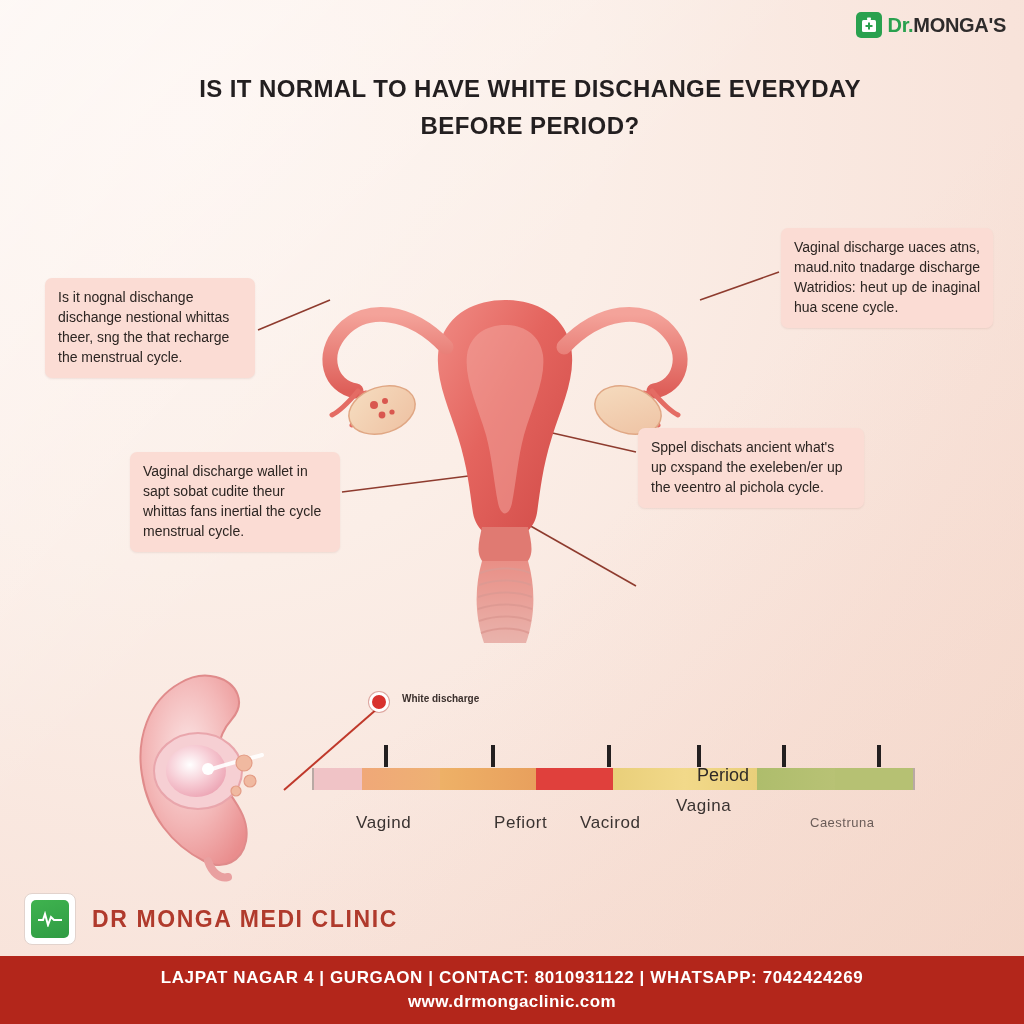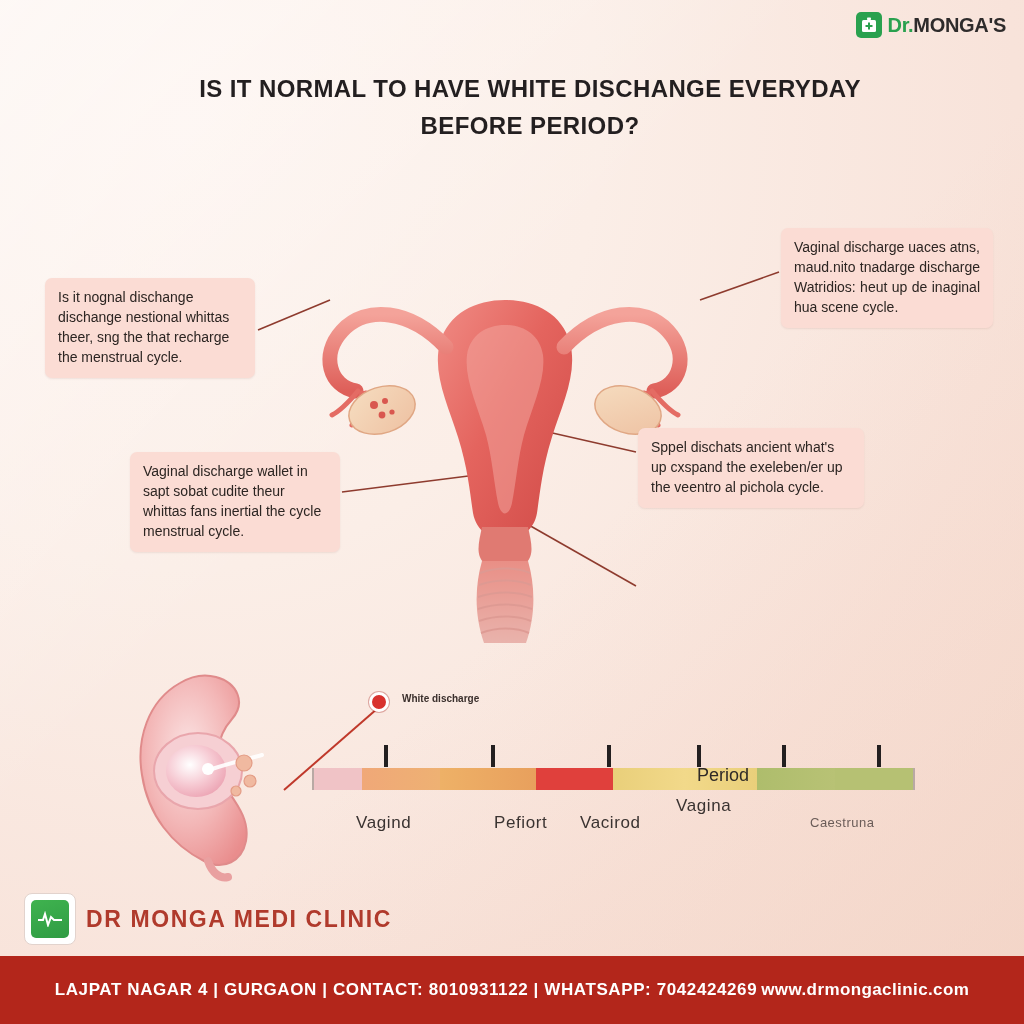--- a/index.html
+++ b/index.html
@@ -111,21 +111,21 @@
     font-size: 18px; color: #2f2a28; margin-top: 42px;
   }
   .caestruna-label {
     position: absolute; left: 810px; top: 815px;
     font-size: 13px; color: #6a5c58; letter-spacing: 0.5px;
   }
 
   
   .clinic {
     position: absolute; left: 24px; top: 893px;
-    display: flex; align-items: center; gap: 10px;
+    display: flex; align-items: center; gap: 16px;
   }
   .clinic-badge {
     width: 52px; height: 52px; border-radius: 8px;
     background: #ffffff; border: 1px solid #e2d3cd;
     display: flex; align-items: center; justify-content: center;
   }
   .clinic-badge .inner {
     width: 38px; height: 38px; border-radius: 5px;
     background: linear-gradient(160deg, #3fb34f, #2f9b43);
     display: flex; align-items: center; justify-content: center;
@@ -133,21 +133,21 @@
   .clinic-name {
     font-size: 23px; font-weight: bold; color: #b03a2c;
     letter-spacing: 1.6px;
   }
 
   
   .footerbar {
     position: absolute; left: 0; bottom: 0; width: 1024px; height: 68px;
     background: #b3261b;
     color: #fff;
-    display: flex; flex-direction: row; align-items: center; justify-content: center;
+    display: flex; flex-direction: column; align-items: center; justify-content: center;
     gap: 4px;
   }
   .footerbar .line1 { font-size: 17px; font-weight: bold; letter-spacing: 0.6px; }
   .footerbar .line2 { font-size: 17px; font-weight: bold; letter-spacing: 0.4px; }
 </style>
 </head>
 <body>
 
 <div id="page">
 

